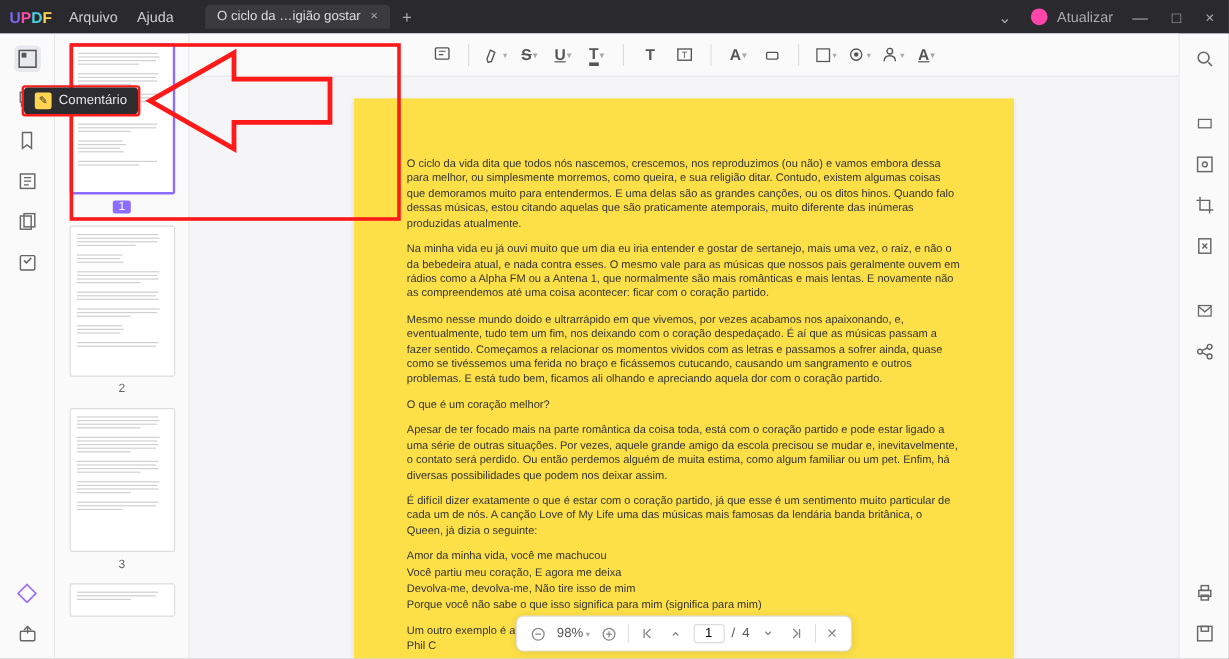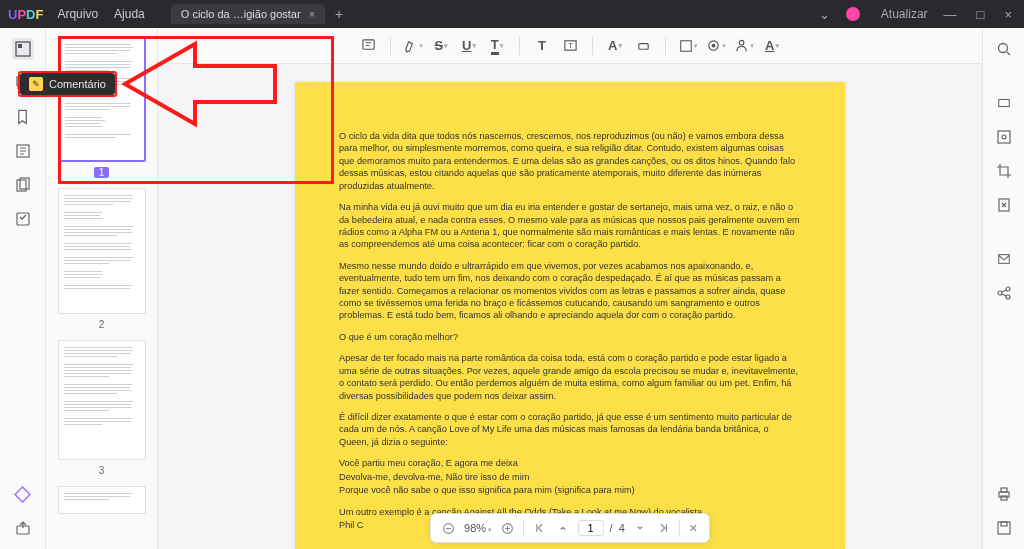--- a/index.html
+++ b/index.html
@@ -75,21 +75,21 @@
   <div class="tabbar">
     <div class="tab">
       <span>O ciclo da …igião gostar</span>
       <span class="close">×</span>
     </div>
     <span class="plus-tab">+</span>
   </div>
   <div class="title-spacer"></div>
   <div class="title-right">
     <span class="winbtn">⌄</span>
-    <span style="display:flex;align-items:center;gap:21px;">
+    <span style="display:flex;align-items:center;gap:8px;">
       <span class="avatar"></span>
       <span>Atualizar</span>
     </span>
     <span class="winbtn">—</span>
     <span class="winbtn">□</span>
     <span class="winbtn">×</span>
   </div>
 </div>
 
 <div class="main">
@@ -333,20 +333,21 @@
 
     <div class="page-scroll">
       <div class="page">
         <p class="para">O ciclo da vida dita que todos nós nascemos, crescemos, nos reproduzimos (ou não) e vamos embora dessa para melhor, ou simplesmente morremos, como queira, e sua religião ditar. Contudo, existem algumas coisas que demoramos muito para entendermos. E uma delas são as grandes canções, ou os ditos hinos. Quando falo dessas músicas, estou citando aquelas que são praticamente atemporais, muito diferente das inúmeras produzidas atualmente.</p>
         <p class="para">Na minha vida eu já ouvi muito que um dia eu iria entender e gostar de sertanejo, mais uma vez, o raiz, e não o da bebedeira atual, e nada contra esses. O mesmo vale para as músicas que nossos pais geralmente ouvem em rádios como a Alpha FM ou a Antena 1, que normalmente são mais românticas e mais lentas. E novamente não as compreendemos até uma coisa acontecer: ficar com o coração partido.</p>
         <p class="para">Mesmo nesse mundo doido e ultrarrápido em que vivemos, por vezes acabamos nos apaixonando, e, eventualmente, tudo tem um fim, nos deixando com o coração despedaçado. É aí que as músicas passam a fazer sentido. Começamos a relacionar os momentos vividos com as letras e passamos a sofrer ainda, quase como se tivéssemos uma ferida no braço e ficássemos cutucando, causando um sangramento e outros problemas. E está tudo bem, ficamos ali olhando e apreciando aquela dor com o coração partido.</p>
         <p class="para">O que é um coração melhor?</p>
         <p class="para">Apesar de ter focado mais na parte romântica da coisa toda, está com o coração partido e pode estar ligado a uma série de outras situações. Por vezes, aquele grande amigo da escola precisou se mudar e, inevitavelmente, o contato será perdido. Ou então perdemos alguém de muita estima, como algum familiar ou um pet. Enfim, há diversas possibilidades que podem nos deixar assim.</p>
         <p class="para">É difícil dizer exatamente o que é estar com o coração partido, já que esse é um sentimento muito particular de cada um de nós. A canção Love of My Life  uma das músicas mais famosas da lendária banda britânica, o Queen, já dizia o seguinte:</p>
         <div class="verse-block">
+          <p class="verse">Amor da minha vida, você me machucou</p>
           <p class="verse">Você partiu meu coração, E agora me deixa</p>
           <p class="verse">Devolva-me, devolva-me, Não tire isso de mim</p>
           <p class="verse">Porque você não sabe o que isso significa para mim (significa para mim)</p>
         </div>
         <p class="verse">Um outro exemplo é a canção Against All the Odds (Take a Look at me Now) do vocalista</p>
         <p class="para">Phil C</p>
 
       </div>
     </div>
 

